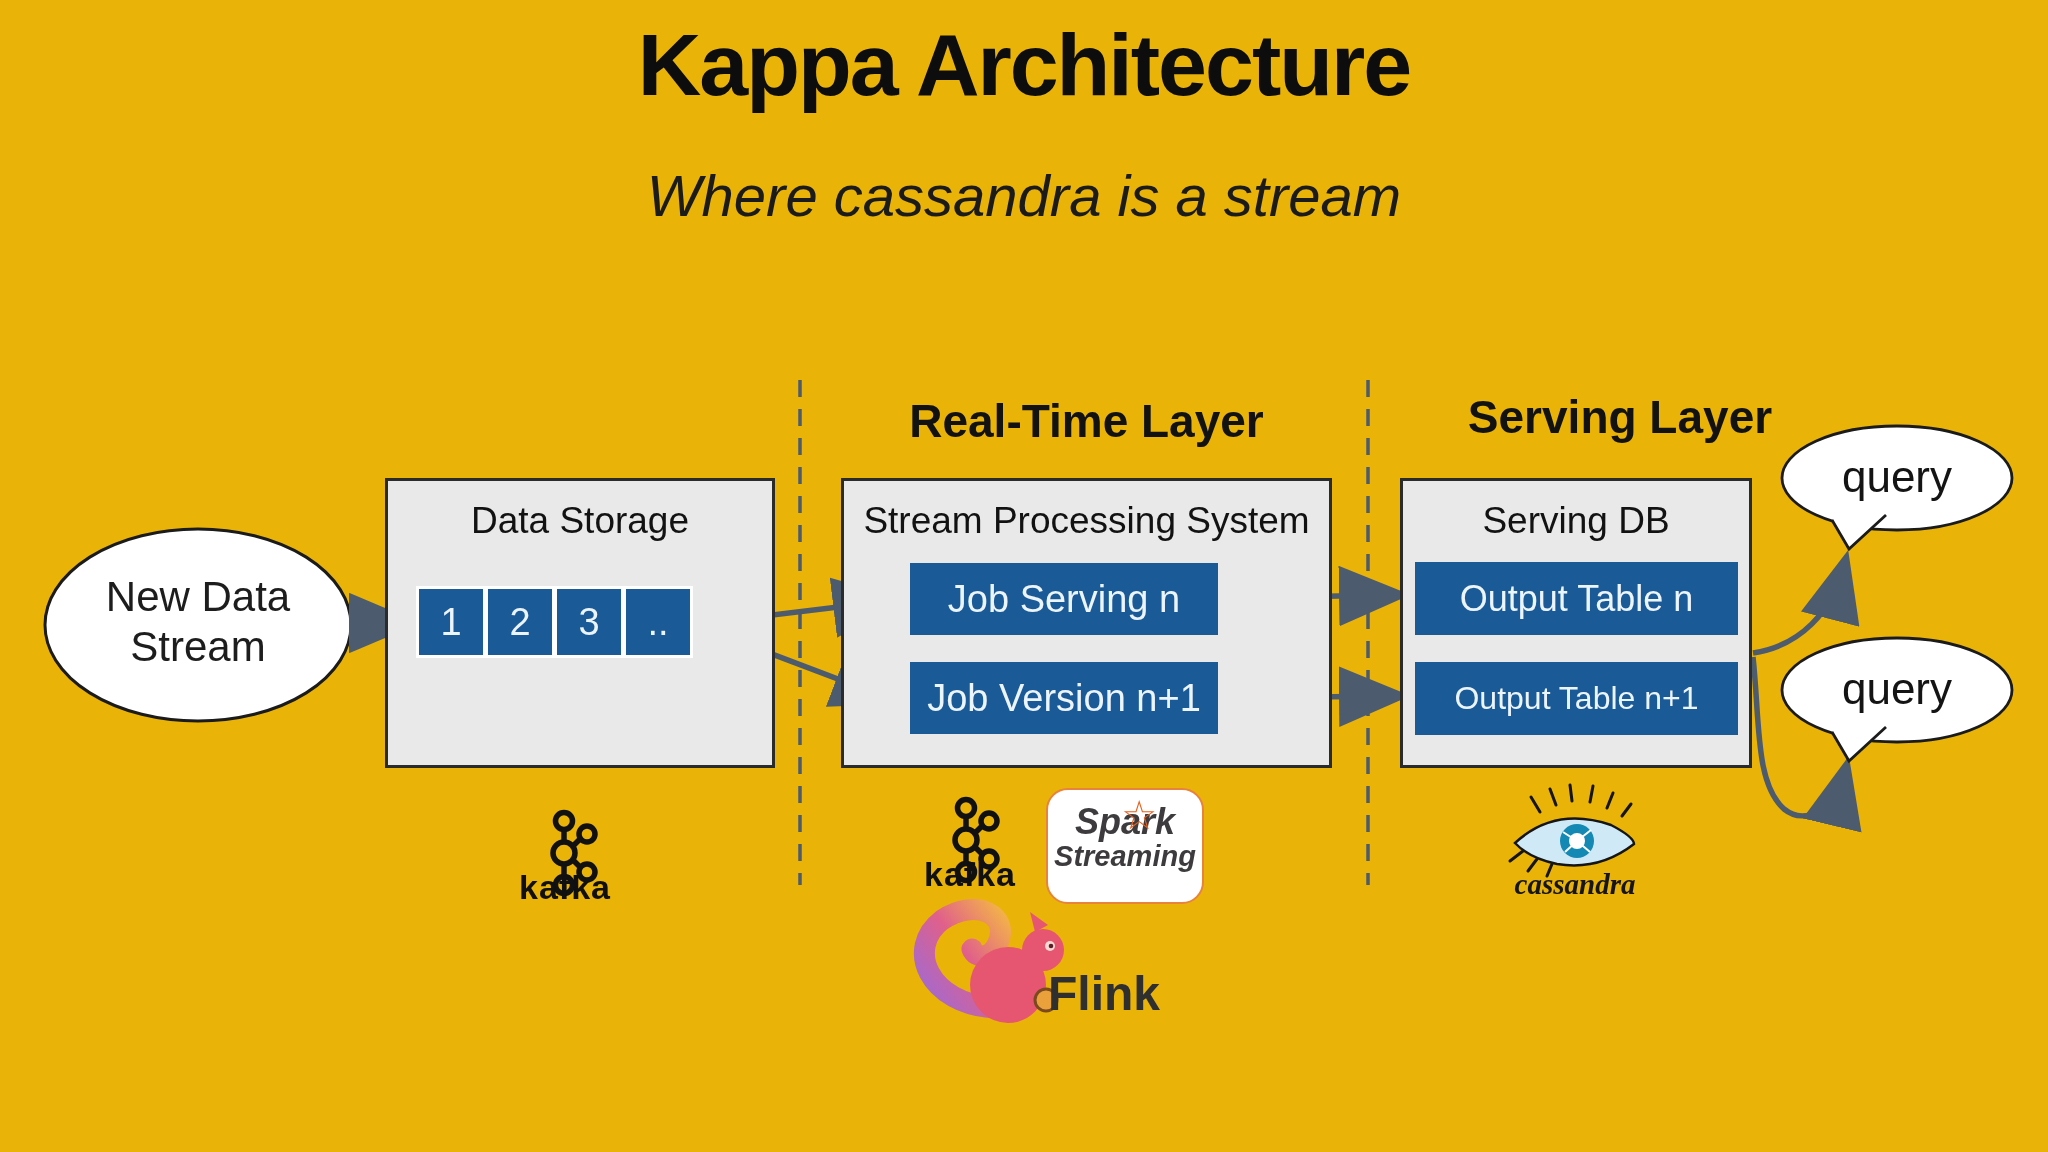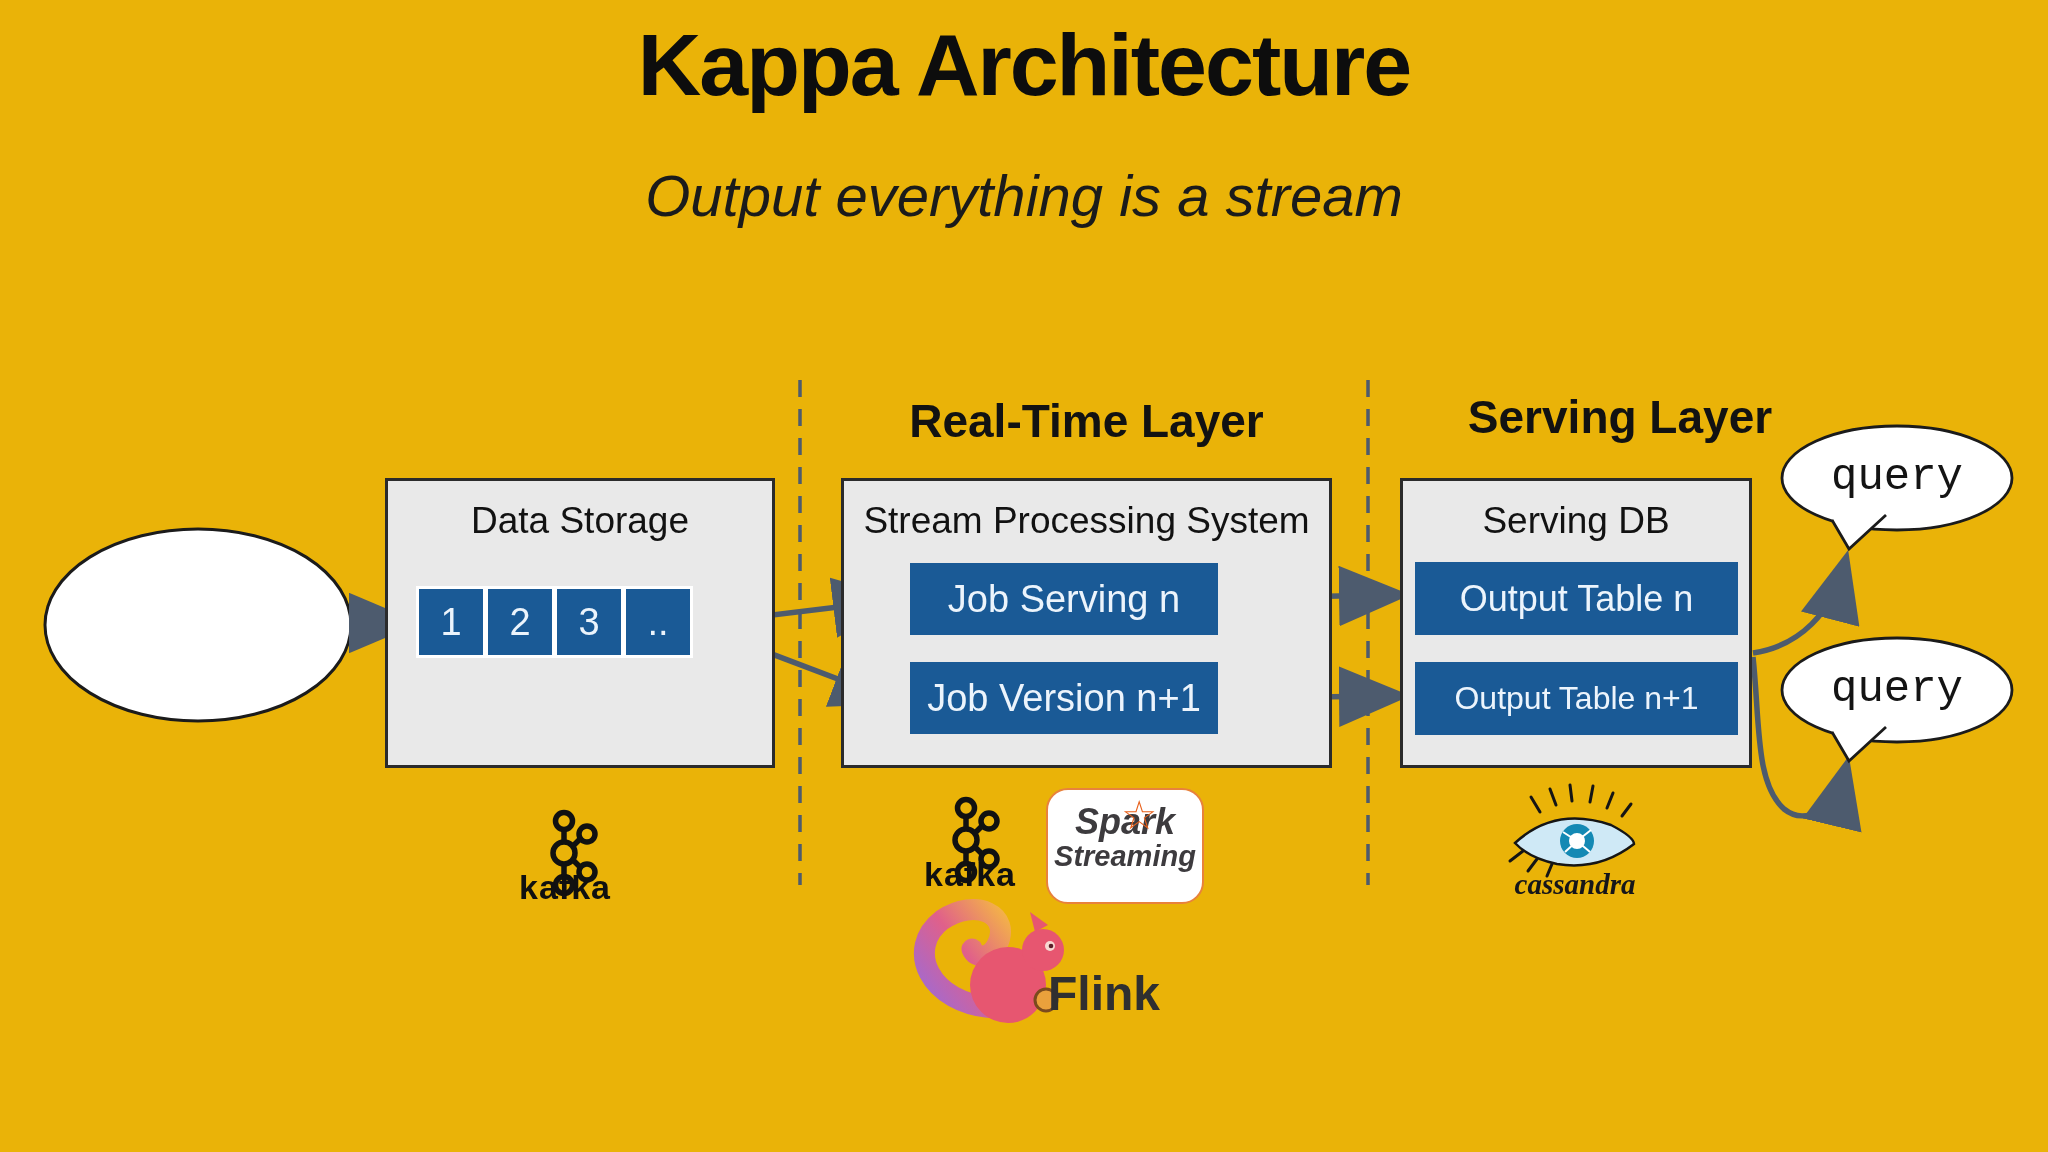--- a/index.html
+++ b/index.html
@@ -11,38 +11,38 @@
   .page-subtitle{left:0;top:162px;width:2048px;font-size:58px;font-style:italic;font-weight:500;color:#1b1b1b;}
   .layer-heading{font-size:46px;font-weight:700;color:#121212;}
   .big-box{background:#e9e9e9;border:3px solid #2b2b2b;box-sizing:border-box;}
   .box-title{font-size:37px;font-weight:400;color:#121212;}
   .blue-bar{background:#1a5a96;color:#ecf4fc;display:flex;align-items:center;justify-content:center;
             font-size:38px;box-sizing:border-box;}
   .partition-row{display:flex;gap:5px;background:#ffffff;padding:3px;box-sizing:border-box;}
   .partition{width:64px;height:66px;background:#1a5a96;color:#ecf4fc;display:flex;align-items:center;
              justify-content:center;font-size:38px;}
   .src-label{font-size:42px;line-height:1.18;color:#1d1d1d;}
-  .query-label{font-size:44px;color:#141414;font-family:Liberation Mono, monospace;}
+  .query-label{font-size:44px;color:#141414;}
   .kafka-label{font-size:34px;font-weight:700;color:#101010;letter-spacing:1px;}
   .spark-box{width:158px;height:116px;background:#ffffff;border:2.5px solid #e8823c;border-radius:22px;
              box-sizing:border-box;padding-top:14px;}
   .spark-line1{font-size:36px;font-weight:700;font-style:italic;color:#3d3b3e;line-height:1;}
   .spark-line2{font-size:29px;font-weight:700;font-style:italic;color:#3d3b3e;line-height:1.15;}
   .spark-star{position:absolute;right:18px;top:-12px;color:#e8611c;font-size:40px;font-style:normal;}
   .flink-label{font-size:48px;font-weight:700;color:#2f2f30;}
   .cassandra-label{font-family:"Liberation Serif",serif;font-size:29px;font-weight:700;font-style:italic;color:#16161a;}
   svg{position:absolute;left:0;top:0;}
 </style>
 </head>
 <body>
 
 <div class="canvas">
 
   <div class="abs center page-title">Kappa Architecture</div>
-  <div class="abs center page-subtitle">Output everything is a stream</div>
+  <div class="abs center page-subtitle">Where cassandra is a stream</div>
 
   <svg width="2048" height="1152" viewBox="0 0 2048 1152">
     <defs>
       <marker id="ah" markerWidth="13" markerHeight="11" refX="10" refY="5.5" orient="auto">
         <path d="M0,0 L13,5.5 L0,11 Z" fill="#4d5b6e"></path>
       </marker>
       <linearGradient id="flinkGrad" x1="0" y1="1" x2="1" y2="0">
         <stop offset="0" stop-color="#9b6bd8"></stop>
         <stop offset="0.55" stop-color="#e0608a"></stop>
         <stop offset="1" stop-color="#f3b04a"></stop>
@@ -125,20 +125,24 @@
         <line x1="1523" y1="851" x2="1510" y2="861"></line>
           <line x1="1537" y1="859" x2="1528" y2="871"></line>
         <line x1="1552" y1="864" x2="1547" y2="876"></line>
       </g>
     </g>
   </svg>
 
   <div class="abs center layer-heading" style="left:841px;top:394px;width:491px;">Real-Time Layer</div>
   <div class="abs center layer-heading" style="left:1420px;top:390px;width:400px;">Serving Layer</div>
 
+  <div class="abs center src-label" style="left:58px;top:572px;width:280px;">
+    <div>New Data</div>
+    <div>Stream</div>
+  </div>
 
   <div class="abs big-box" style="left:385px;top:478px;width:390px;height:290px;"></div>
   <div class="abs center box-title" style="left:385px;top:500px;width:390px;">Data Storage</div>
   <div class="abs partition-row" style="left:416px;top:586px;">
     <div class="partition">1</div>
     <div class="partition">2</div>
     <div class="partition">3</div>
     <div class="partition">..</div>
   </div>
 

